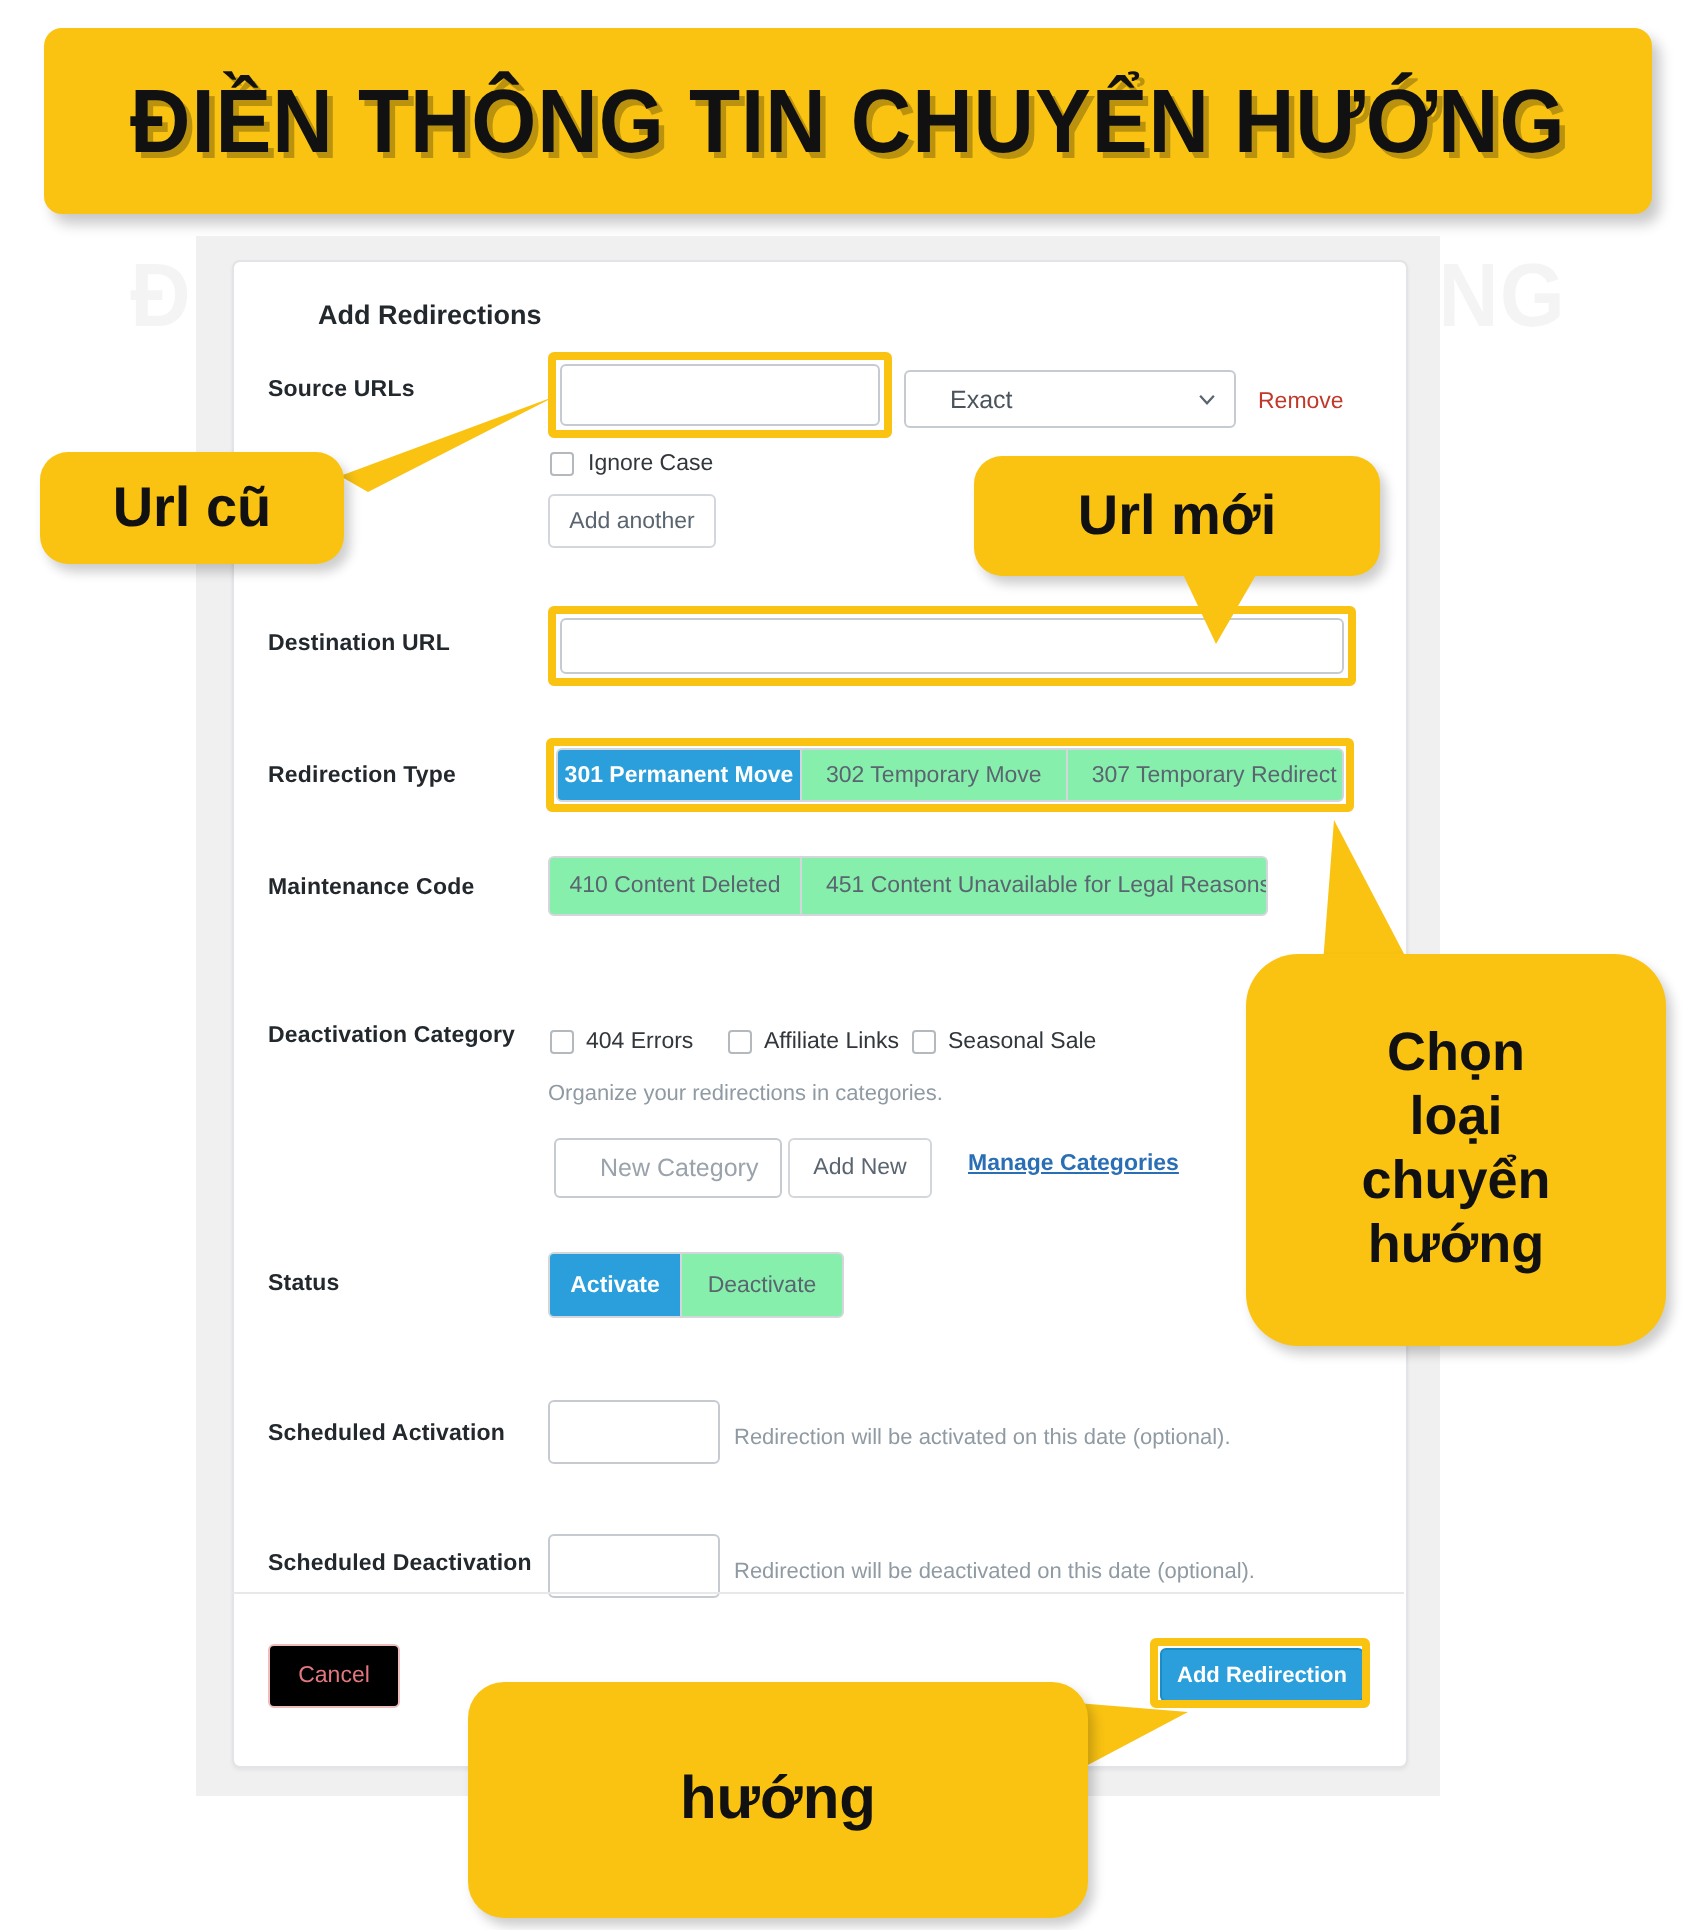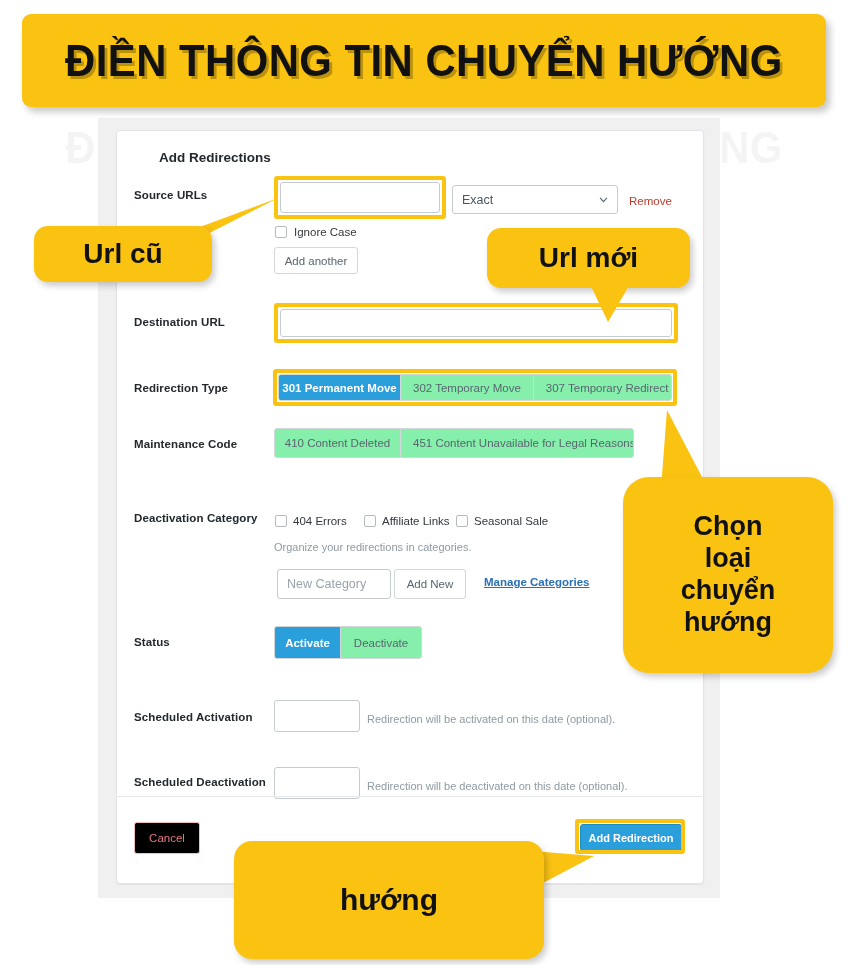--- a/index.html
+++ b/index.html
@@ -70,21 +70,21 @@
   }
   .row-label{
     position:absolute;left:18px;font-size:11.5px;font-weight:bold;color:#23282d;
     letter-spacing:.1px;
   }
   .fld{
     position:absolute;background:#fff;border:1px solid #c6cbd1;border-radius:3px;
     box-sizing:border-box;
   }
   .fld-txt{
-    font-size:12.5px;color:#4b545c;display:flex;align-items:center;padding-left:9px;
+    font-size:12.5px;color:#4b545c;display:flex;align-items:center;padding-left:22px;
   }
   .ph{color:#9aa2ab;}
   .hl{ 
     position:absolute;border:4px solid #fac312;border-radius:3px;box-sizing:border-box;
   }
   .sel-arrow{
     position:absolute;right:9px;top:50%;margin-top:-3px;width:9px;height:6px;
   }
   .link-remove{
     position:absolute;font-size:11.5px;color:#c0392b;cursor:pointer;
@@ -133,21 +133,21 @@
 
   
   .callout{
     position:absolute;background:#fac312;border-radius:14px;
     box-shadow:3px 4px 6px rgba(0,0,0,.2);
     display:flex;align-items:center;justify-content:center;text-align:center;
     font-weight:bold;color:#111;line-height:1.18;
   }
   .tail{position:absolute;}
 
-  #co-url-cu{left:34px;top:226px;width:178px;height:56px;font-size:28px;}
+  #co-url-cu{left:20px;top:226px;width:152px;height:56px;font-size:28px;}
   #co-url-moi{left:487px;top:228px;width:203px;height:60px;font-size:28px;}
   #co-chon{left:623px;top:477px;width:210px;height:196px;font-size:27px;border-radius:26px;}
   #co-them{left:234px;top:841px;width:310px;height:118px;font-size:30px;border-radius:18px;}
 </style>
 </head>
 <body>
 
 <div id="title-banner">
   <span class="txt">ĐIỀN THÔNG TIN CHUYỂN HƯỚNG</span>
 </div>

